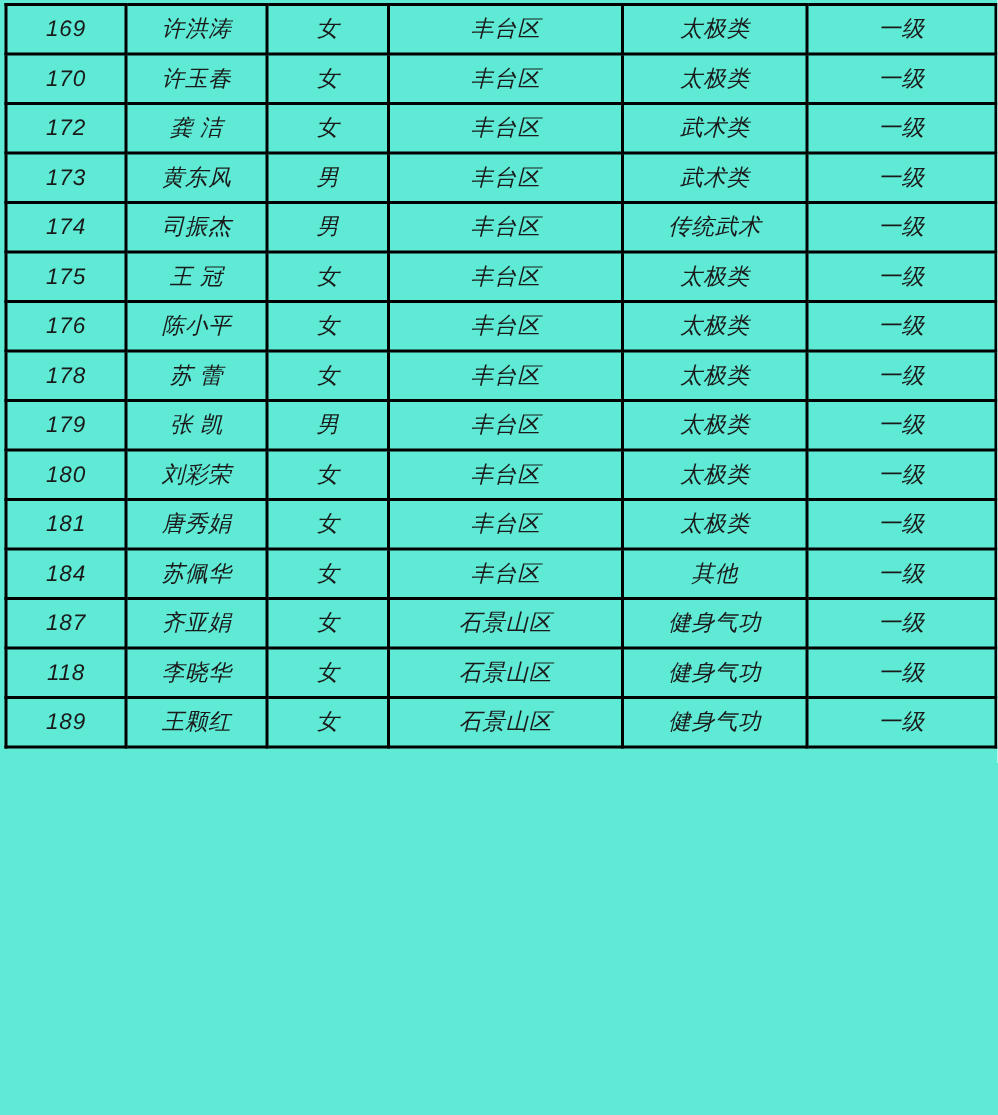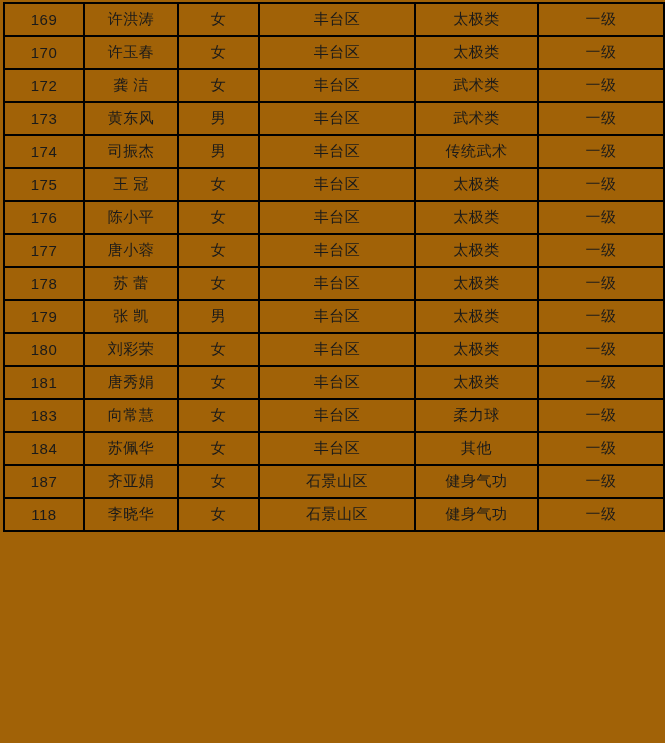--- a/index.html
+++ b/index.html
@@ -4,24 +4,25 @@
 <style>
   html, body {
     margin: 0;
     padding: 0;
     background: #ffffff;
     font-family: "Liberation Sans", "DejaVu Sans", sans-serif;
   }
   .page {
     width: 665px;
     height: 743px;
-    background: #a16207;
+    background: #5eead4;
     box-sizing: border-box;
     padding: 2px 2px 2px 3px;
     overflow: hidden;
+    font-style: italic;
   }
   table.roster {
     border-collapse: collapse;
     table-layout: fixed;
     width: 659px;
   }
   table.roster td {
     border: 2px solid #000000;
     height: 31px;
     padding: 0;
@@ -104,28 +105,20 @@
   </tr>
         <tr>
     <td>176</td>
     <td>陈小平</td>
     <td>女</td>
     <td>丰台区</td>
     <td>太极类</td>
     <td>一级</td>
   </tr>
         <tr>
-    <td>177</td>
-    <td>唐小蓉</td>
-    <td>女</td>
-    <td>丰台区</td>
-    <td>太极类</td>
-    <td>一级</td>
-  </tr>
-        <tr>
     <td>178</td>
     <td>苏 蕾</td>
     <td>女</td>
     <td>丰台区</td>
     <td>太极类</td>
     <td>一级</td>
   </tr>
         <tr>
     <td>179</td>
     <td>张 凯</td>
@@ -144,28 +137,20 @@
   </tr>
         <tr>
     <td>181</td>
     <td>唐秀娟</td>
     <td>女</td>
     <td>丰台区</td>
     <td>太极类</td>
     <td>一级</td>
   </tr>
         <tr>
-    <td>183</td>
-    <td>向常慧</td>
-    <td>女</td>
-    <td>丰台区</td>
-    <td>柔力球</td>
-    <td>一级</td>
-  </tr>
-        <tr>
     <td>184</td>
     <td>苏佩华</td>
     <td>女</td>
     <td>丰台区</td>
     <td>其他</td>
     <td>一级</td>
   </tr>
         <tr>
     <td>187</td>
     <td>齐亚娟</td>
@@ -175,15 +160,23 @@
     <td>一级</td>
   </tr>
         <tr>
     <td>118</td>
     <td>李晓华</td>
     <td>女</td>
     <td>石景山区</td>
     <td>健身气功</td>
     <td>一级</td>
   </tr>
+        <tr>
+    <td>189</td>
+    <td>王颗红</td>
+    <td>女</td>
+    <td>石景山区</td>
+    <td>健身气功</td>
+    <td>一级</td>
+  </tr>
       </tbody>
   </table>
 </div>
 
 </body></html>

